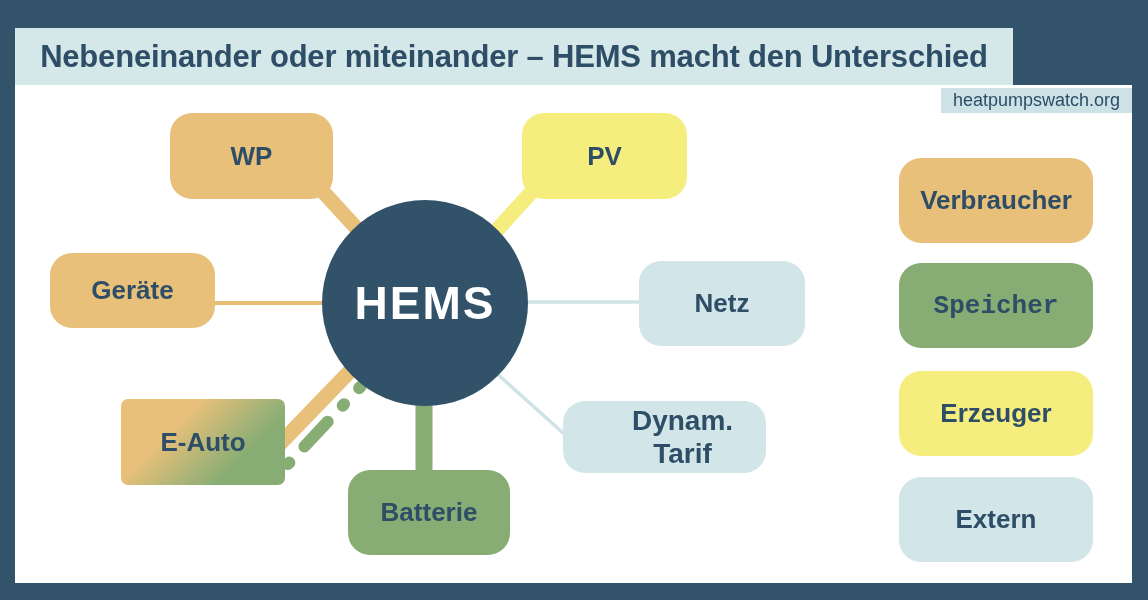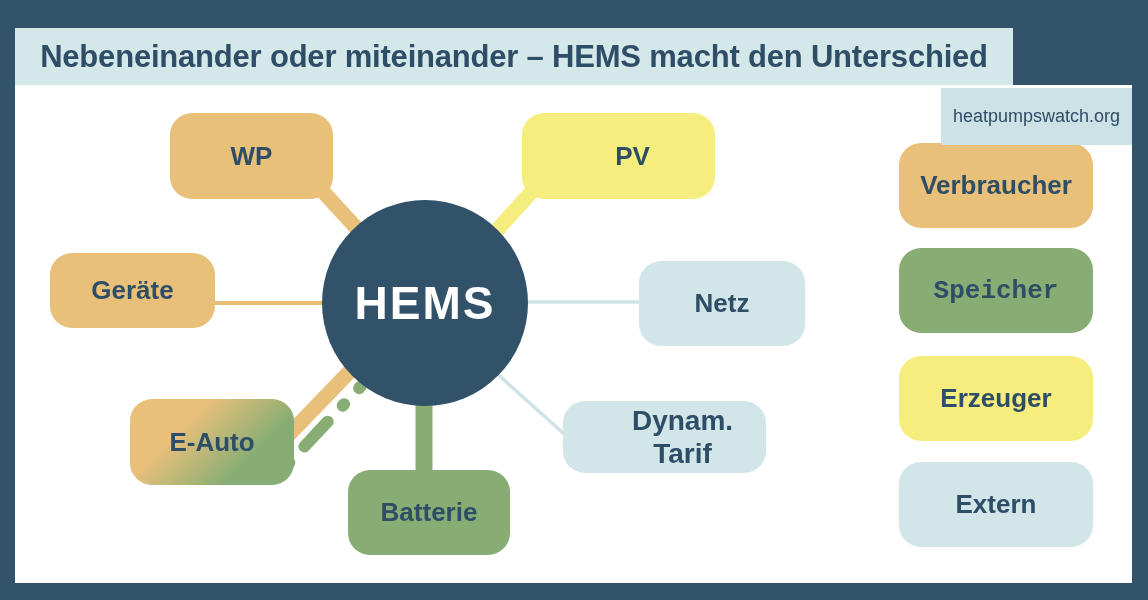--- a/index.html
+++ b/index.html
@@ -18,55 +18,55 @@
     margin:0;font-size:31px;font-weight:bold;color:#2e4d66;letter-spacing:-0.2px;
     white-space:nowrap;
   }
   
   .canvas{
     position:absolute;left:15px;top:85px;width:1117px;height:498px;
     background:#ffffff;z-index:0;
   }
   .badge{
     position:absolute;top:88px;right:16px;height:25px;line-height:25px;
-    padding:16px 12px;background:#cde2e6;color:#2e4d66;font-size:18px;
+    padding:0 12px;background:#cde2e6;color:#2e4d66;font-size:18px;
     z-index:4;white-space:nowrap;
   }
   
   svg.connectors{position:absolute;left:0;top:0;z-index:1;}
   
   .node{
     position:absolute;border-radius:22px;display:flex;flex-direction:column;
     align-items:center;justify-content:center;z-index:2;
     color:#2e4d66;font-weight:bold;font-size:26px;text-align:center;
   }
   .tan{background:#e9c07a;}
   .yellow{background:#f5ed7e;}
   .green{background:#88ad74;}
   .lightblue{background:#d2e5e8;}
   .gradient{background:linear-gradient(135deg,#e9c07a 32%,#88ad74 72%);}
   .node-wp{left:170px;top:113px;width:163px;height:86px;}
-  .node-pv{left:522px;top:113px;width:165px;height:86px;padding-left:28px;}
+  .node-pv{left:522px;top:113px;width:165px;height:86px;}
   .node-geraete{left:50px;top:253px;width:165px;height:75px;}
   .node-netz{left:639px;top:261px;width:166px;height:85px;}
-  .node-eauto{left:130px;top:399px;width:164px;height:86px;}
+  .node-eauto{left:121px;top:399px;width:164px;height:86px;border-radius:7px;}
   .node-dynam{left:563px;top:401px;width:167px;height:72px;font-size:28px;line-height:1.18;padding-left:36px;}
   .node-batterie{left:348px;top:470px;width:162px;height:85px;}
   
   .hub{
     position:absolute;left:322px;top:200px;width:206px;height:206px;
     border-radius:50%;background:#315269;z-index:3;
     display:flex;align-items:center;justify-content:center;
   }
   .hub span{color:#ffffff;font-size:46px;font-weight:bold;letter-spacing:2px;}
   
   .legend-item{
     position:absolute;left:899px;width:194px;height:85px;border-radius:22px;
     display:flex;align-items:center;justify-content:center;z-index:2;
-    color:#2e4d66;font-weight:bold;font-size:26px;
+    color:#2e4d66;font-weight:bold;font-size:26px;margin-top:15px;
   }
   .leg-0{top:143px;}
   .leg-1{top:248px;font-family:Liberation Mono, monospace;}
   .leg-2{top:356px;}
   .leg-3{top:462px;}
 </style>
 </head>
 <body>
 
 <div class="title-band">

